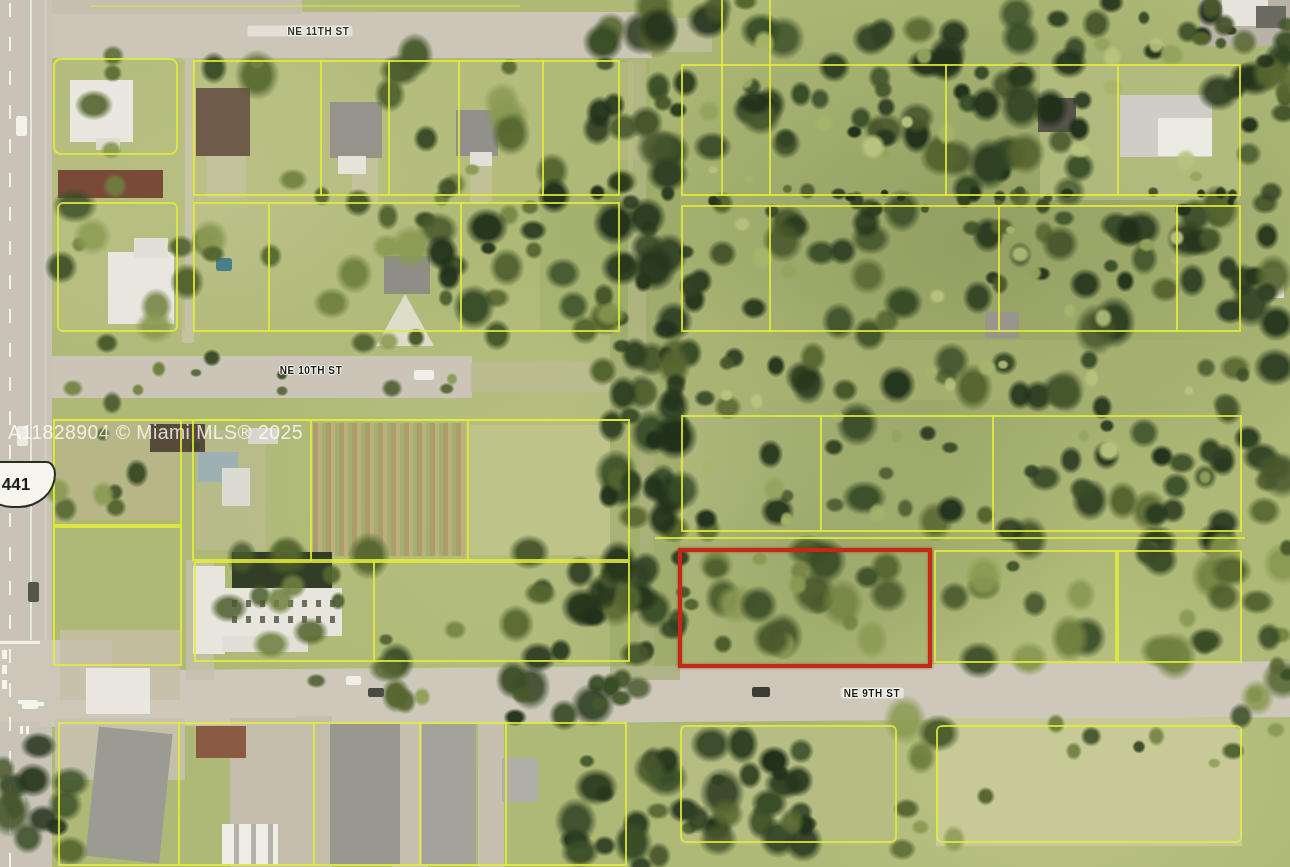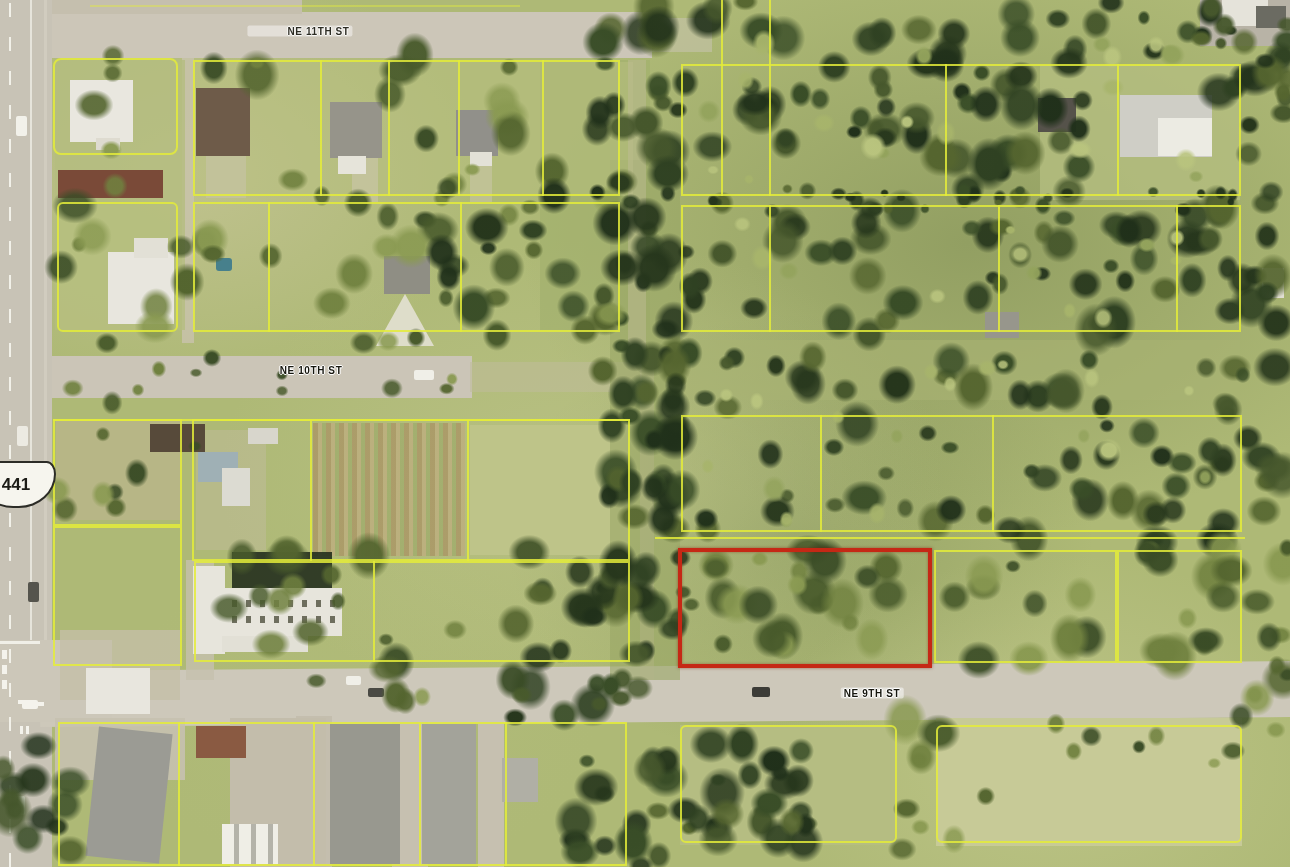--- a/index.html
+++ b/index.html
@@ -897,14 +897,15 @@
     <div class="pline" style="left: 373px; top: 561px; width: 2px; height: 101px;"></div>
     <div class="pline" style="left: 178px; top: 722px; width: 2px; height: 144px;"></div>
     <div class="pline" style="left: 313px; top: 722px; width: 2px; height: 144px;"></div>
     <div class="pline" style="left: 419px; top: 722px; width: 2px; height: 144px;"></div>
     <div class="pline" style="left: 505px; top: 722px; width: 2px; height: 144px;"></div>
     <div class="pline" style="left: 90px; top: 5px; width: 430px; height: 2px; opacity: 0.5;"></div>
     <div class="subject" style="left: 678px; top: 548px; width: 254px; height: 120px;"></div>
     <div class="label boxed blurred" style="left: 300px; top: 31px;">NE 11TH ST</div>
     <div class="label" style="left: 311px; top: 370px;">NE 10TH ST</div>
     <div class="label boxed" style="left: 872px; top: 693px;">NE 9TH ST</div>
+    <div class="watermark">A11828904 © Miami MLS® 2025</div>
     <div class="shield">441</div>
   </div>
 
 </body></html>

